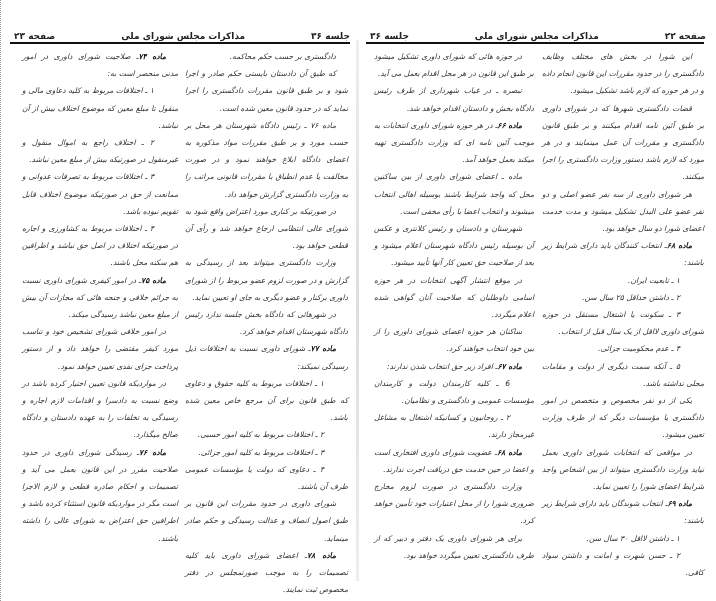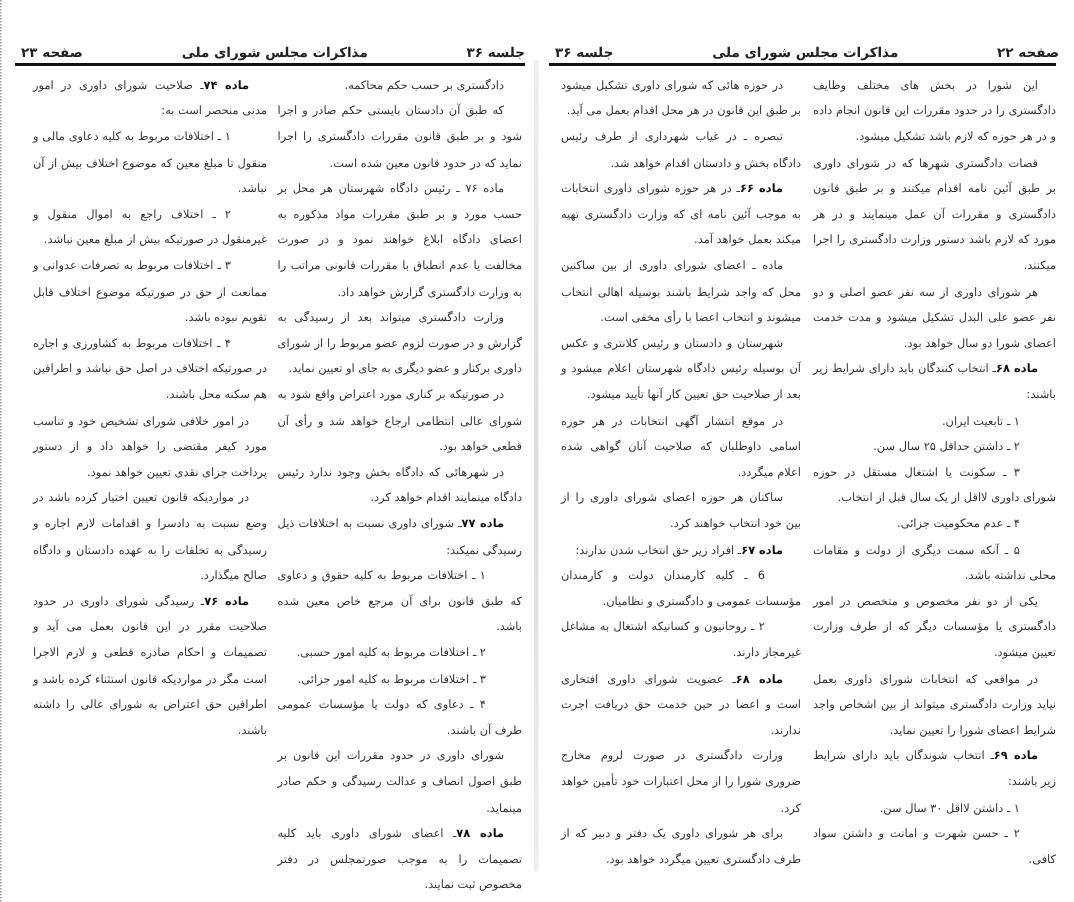--- a/index.html
+++ b/index.html
@@ -7,58 +7,59 @@
   .page{position:absolute;top:0;height:601px;}
   .left{left:0;width:358px;}
   .right{left:358px;width:358px;}
   .header{position:absolute;top:25px;height:16px;display:flex;justify-content:space-between;align-items:flex-end;font-size:9px;font-weight:bold;direction:rtl;}
   .left .header{left:14px;right:8px;}
   .right .header{left:12px;right:10px;}
   .rule{position:absolute;top:42px;height:2px;background:#111;}
   .left .rule{left:10px;right:8px;}
   .right .rule{left:8px;right:12px;}
   .col{position:absolute;top:48px;direction:rtl;text-align:justify;font-size:7.6px;line-height:17.2px;color:#333;}
-  .col p{margin:0;text-indent:12px;}
+  .col p{margin:0;text-indent:12px;font-style:italic;}
   .col p.head b{font-weight:bold;color:#111;}
   .col p.item{text-indent:24px;}
   .gutter{position:absolute;top:40px;bottom:20px;left:356px;width:3px;background:linear-gradient(#eee,#ddd,#eee);}
   .edge{position:absolute;left:0;top:0;bottom:0;width:3px;border-left:1px dotted #999;}
 </style>
 </head>
 <body>
 
 <div class="page left">
   <div class="edge"></div>
   <div class="header">
     <span>جلسه ۳۶</span>
     <span>مذاکرات مجلس شورای ملی</span>
     <span>صفحه ۲۳</span>
   </div>
   <div class="rule"></div>
   <div class="col" id="lp-r" style="left:185px;width:163px;">
       <p class="para">دادگستری بر حسب حکم محاکمه.</p>
       <p class="para">که طبق آن دادستان بایستی حکم صادر و اجرا شود و بر طبق قانون مقررات دادگستری را اجرا نماید که در حدود قانون معین شده است.</p>
       <p class="para">ماده ۷۶ ـ رئیس دادگاه شهرستان هر محل بر حسب مورد و بر طبق مقررات مواد مذکوره به اعضای دادگاه ابلاغ خواهند نمود و در صورت مخالفت یا عدم انطباق با مقررات قانونی مراتب را به وزارت دادگستری گزارش خواهد داد.</p>
+      <p class="para">در صورتیکه بر کناری مورد اعتراض واقع شود به شورای عالی انتظامی ارجاع خواهد شد و رأی آن قطعی خواهد بود.</p>
       <p class="para">وزارت دادگستری میتواند بعد از رسیدگی به گزارش و در صورت لزوم عضو مربوط را از شورای داوری برکنار و عضو دیگری به جای او تعیین نماید.</p>
-      <p class="para">در صورتیکه بر کناری مورد اعتراض واقع شود به شورای عالی انتظامی ارجاع خواهد شد و رأی آن قطعی خواهد بود.</p>
-      <p class="para">در شهرهائی که دادگاه بخش وجود ندارد رئیس دادگاه مینمایند اقدام خواهد کرد.</p>
+      <p class="para">در شهرهائی که دادگاه بخش جلسه ندارد رئیس دادگاه شهرستان اقدام خواهد کرد.</p>
       <p class="head"><b>ماده ۷۷</b>ـ شورای داوری نسبت به اختلافات ذیل رسیدگی نمیکند:</p>
       <p class="item">۱ ـ اختلافات مربوط به کلیه حقوق و دعاوی که طبق قانون برای آن مرجع خاص معین شده باشد.</p>
       <p class="item">۲ ـ اختلافات مربوط به کلیه امور حسبی.</p>
       <p class="item">۳ ـ اختلافات مربوط به کلیه امور جزائی.</p>
       <p class="item">۴ ـ دعاوی که دولت یا مؤسسات عمومی طرف آن باشند.</p>
       <p class="para">شورای داوری در حدود مقررات این قانون بر طبق اصول انصاف و عدالت رسیدگی و حکم صادر مینماید.</p>
       <p class="head"><b>ماده ۷۸</b>ـ اعضای شورای داوری باید کلیه تصمیمات را به موجب صورتمجلس در دفتر مخصوص ثبت نمایند.</p>
     </div>
   <div class="col" id="lp-l" style="left:22px;width:156px;">
       <p class="head"><b>ماده ۷۴</b>ـ صلاحیت شورای داوری در امور مدنی منحصر است به:</p>
       <p class="item">۱ ـ اختلافات مربوط به کلیه دعاوی مالی و منقول تا مبلغ معین که موضوع اختلاف بیش از آن نباشد.</p>
       <p class="item">۲ ـ اختلاف راجع به اموال منقول و غیرمنقول در صورتیکه بیش از مبلغ معین نباشد.</p>
       <p class="item">۳ ـ اختلافات مربوط به تصرفات عدوانی و ممانعت از حق در صورتیکه موضوع اختلاف قابل تقویم نبوده باشد.</p>
       <p class="item">۴ ـ اختلافات مربوط به کشاورزی و اجاره در صورتیکه اختلاف در اصل حق نباشد و اطرافین هم سکنه محل باشند.</p>
+      <p class="head"><b>ماده ۷۵</b>ـ در امور کیفری شورای داوری نسبت به جرائم خلافی و جنحه هائی که مجازات آن بیش از مبلغ معین نباشد رسیدگی میکند.</p>
       <p class="para">در امور خلافی شورای تشخیص خود و تناسب مورد کیفر مقتضی را خواهد داد و از دستور پرداخت جزای نقدی تعیین خواهد نمود.</p>
       <p class="para">در مواردیکه قانون تعیین اختیار کرده باشد در وضع نسبت به دادسرا و اقدامات لازم اجاره و رسیدگی به تخلفات را به عهده دادستان و دادگاه صالح میگذارد.</p>
       <p class="head"><b>ماده ۷۶</b>ـ رسیدگی شورای داوری در حدود صلاحیت مقرر در این قانون بعمل می آید و تصمیمات و احکام صادره قطعی و لازم الاجرا است مگر در مواردیکه قانون استثناء کرده باشد و اطرافین حق اعتراض به شورای عالی را داشته باشند.</p>
     </div>
 </div>
 
 <div class="gutter"></div>
 
 <div class="page right">
   <div class="header">

